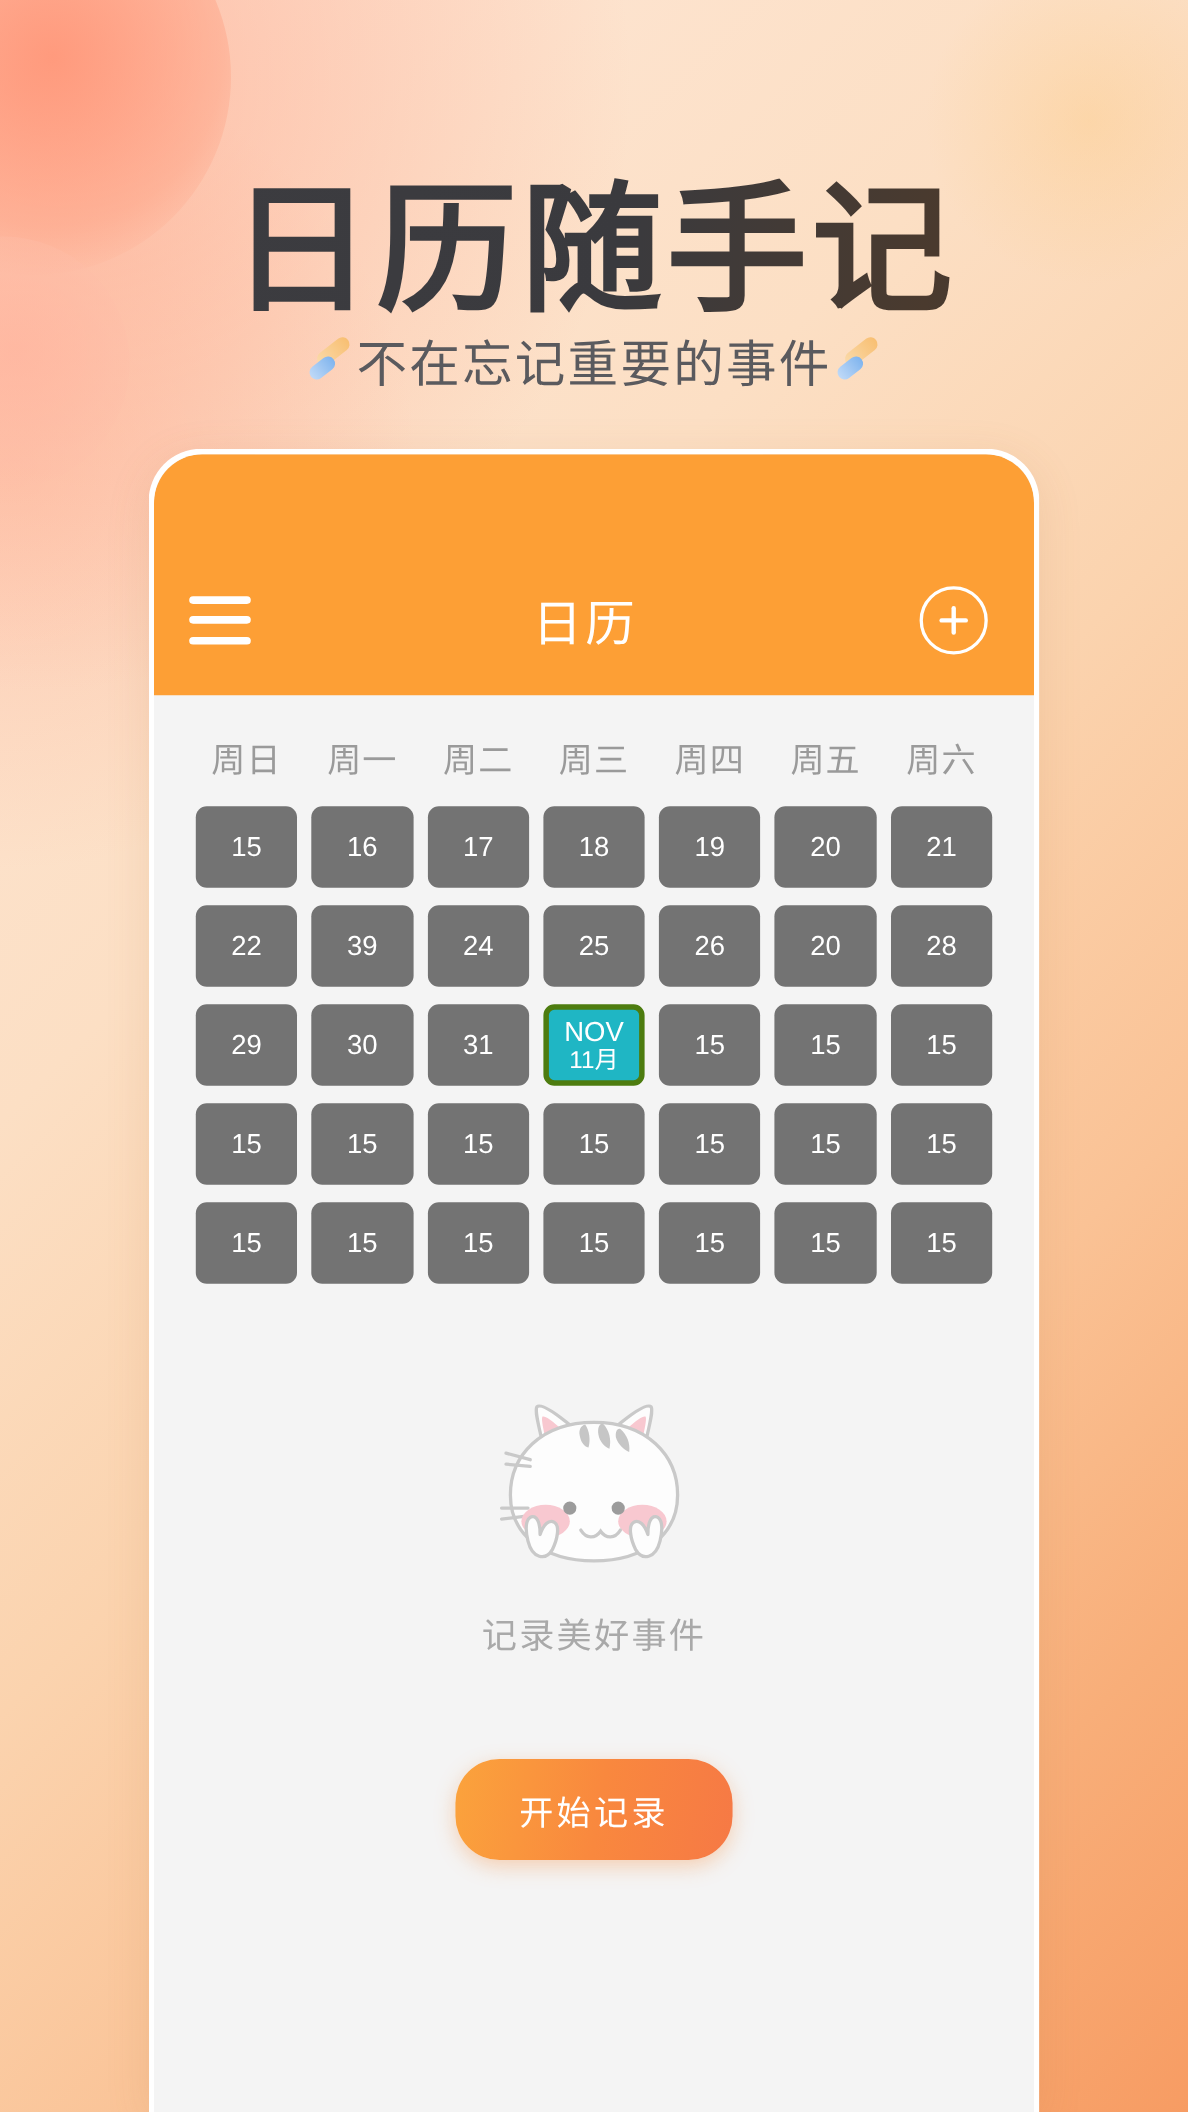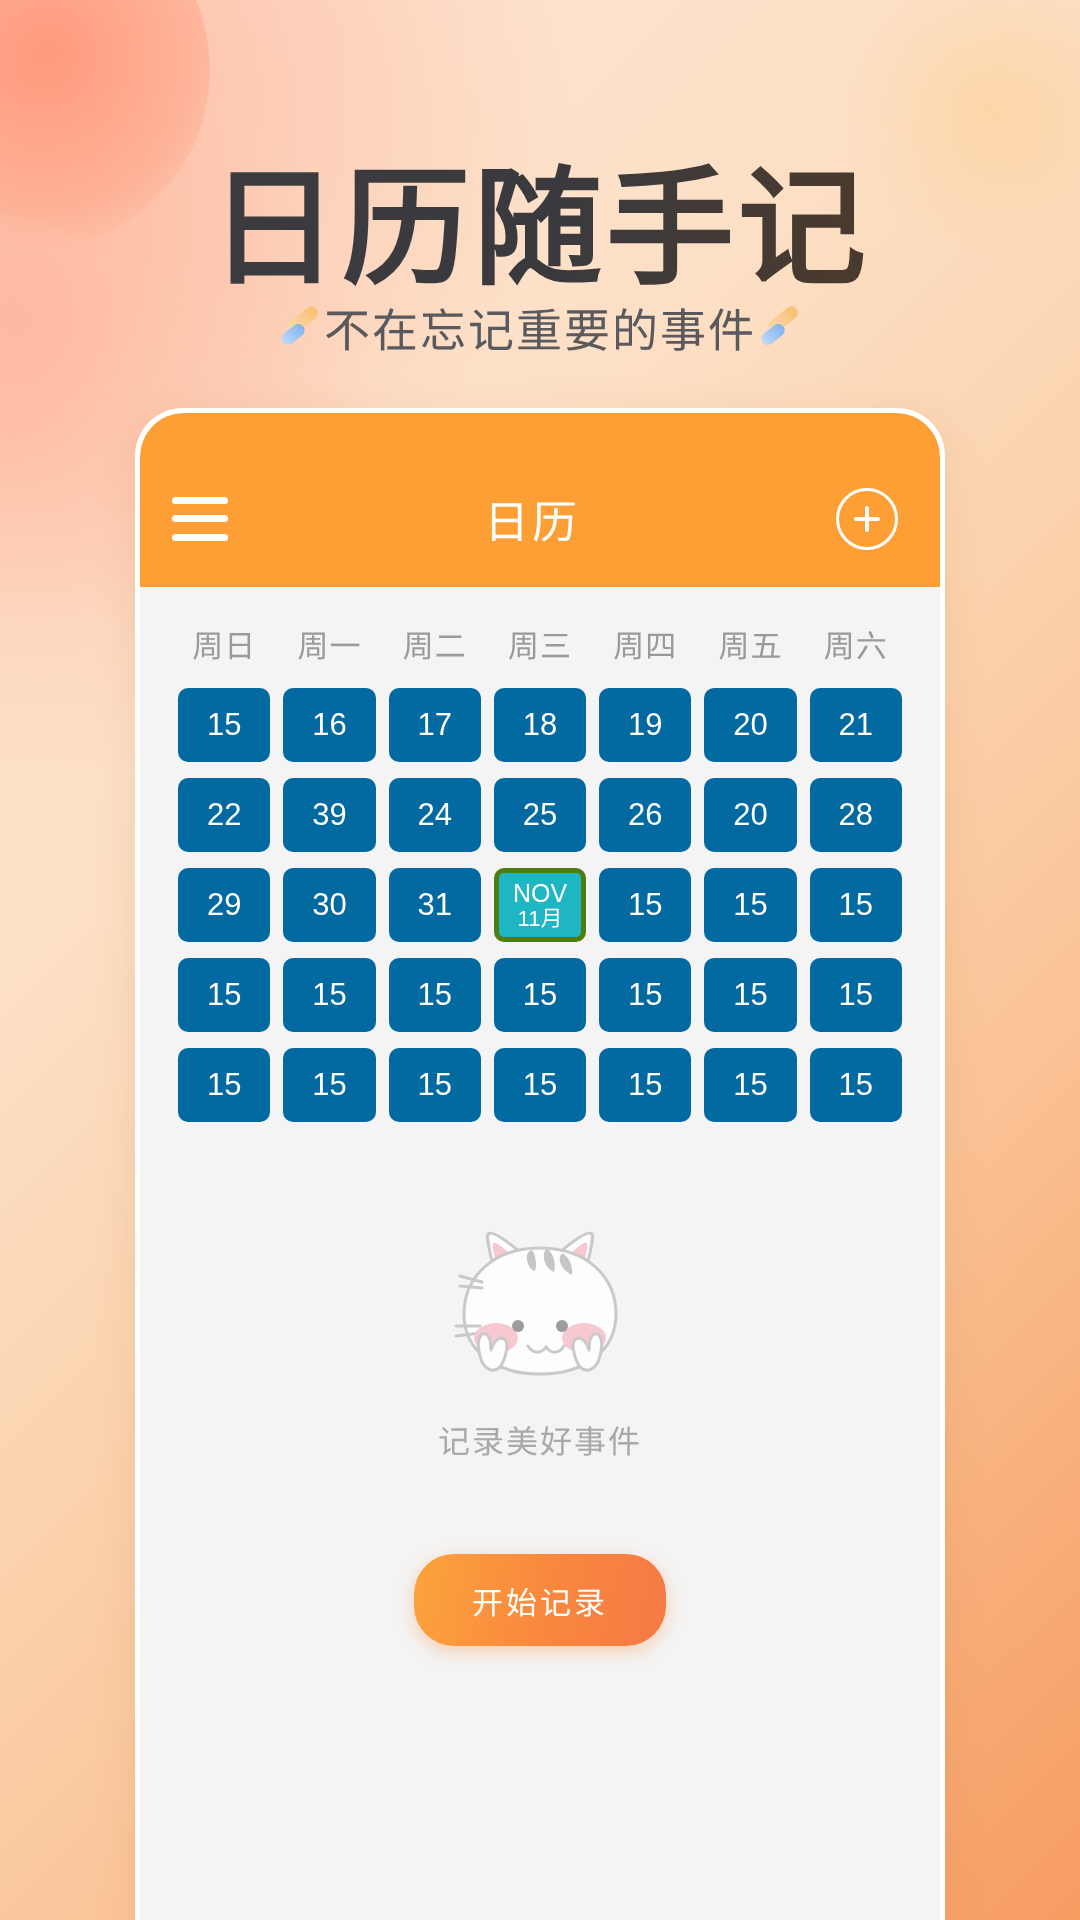--- a/index.html
+++ b/index.html
@@ -113,21 +113,21 @@
     background: #F4F4F4;
     border-radius: 48px 48px 0 0;
     border: 5px solid #FFFFFF;
     border-bottom: none;
     box-sizing: border-box;
     overflow: hidden;
     box-shadow: 0 10px 40px rgba(180,110,60,0.14);
   }
 
   .app-header {
-    height: 174px;
+    height: 219px;
     background: #FD9F35;
     border-radius: 44px 44px 0 0;
     display: flex;
     align-items: flex-end;
     padding: 0 42px 36px 32px;
     box-sizing: border-box;
   }
   .app-bar {
     width: 100%;
     display: flex;
@@ -197,26 +197,26 @@
   }
   .day-grid {
     display: grid;
     grid-template-columns: repeat(7, 1fr);
     column-gap: 13px;
     row-gap: 16px;
   }
   .day {
     height: 74px;
     border-radius: 10px;
-    background: #0369a1;
+    background: #737373;
     display: flex;
     align-items: center;
     justify-content: center;
     color: #FFFFFF;
-    font-size: 31px;
+    font-size: 25px;
     cursor: pointer;
     box-sizing: border-box;
   }
   .day.today {
     background: #1FB6C4;
     border: 5px solid #4d7c0f;
     flex-direction: column;
     line-height: 1.05;
     font-size: 24px;
     gap: 1px;

